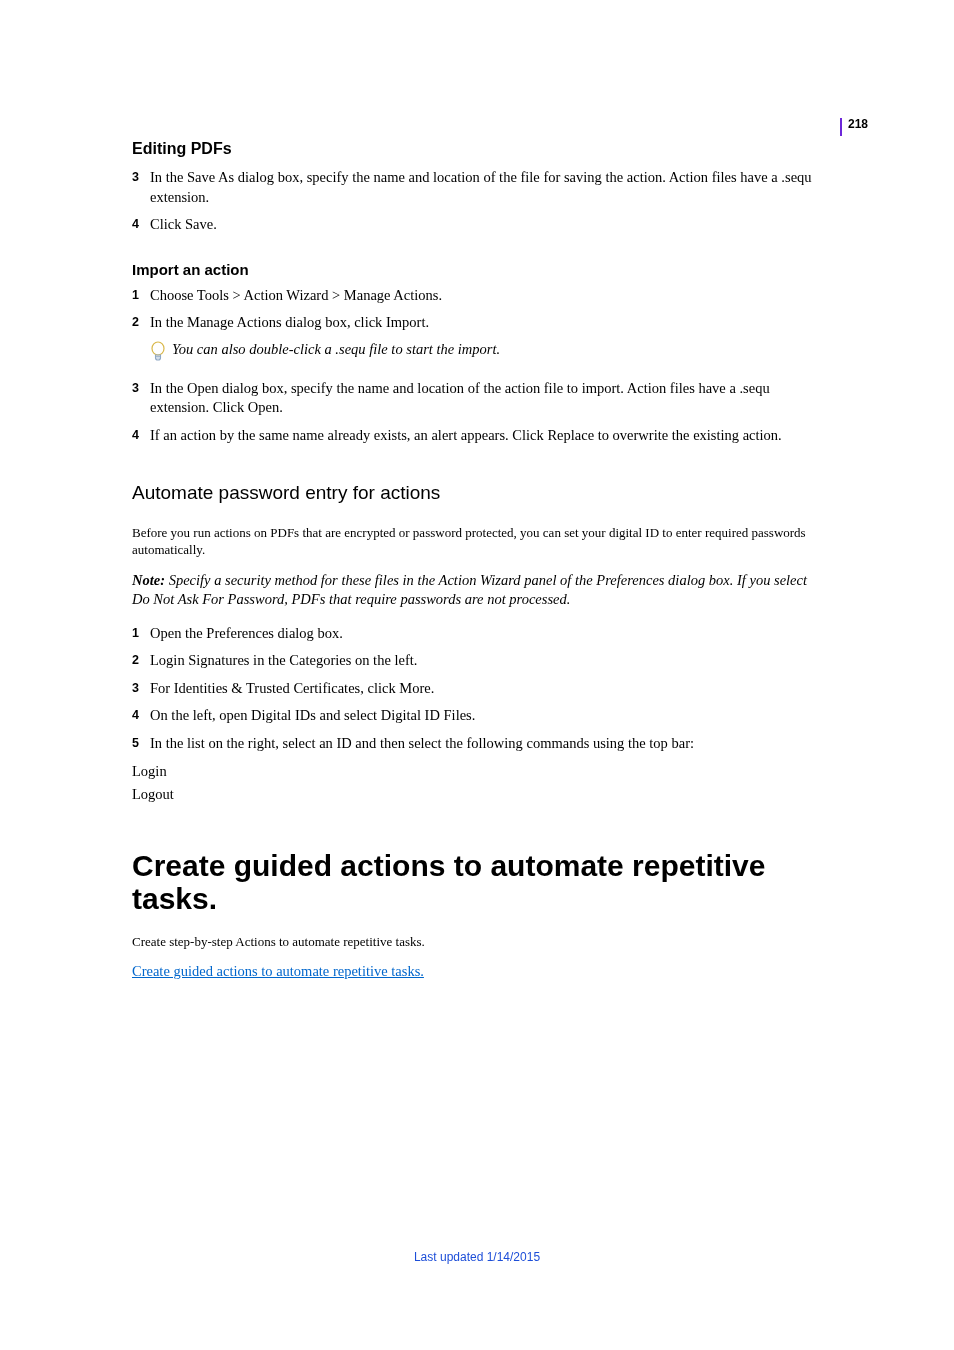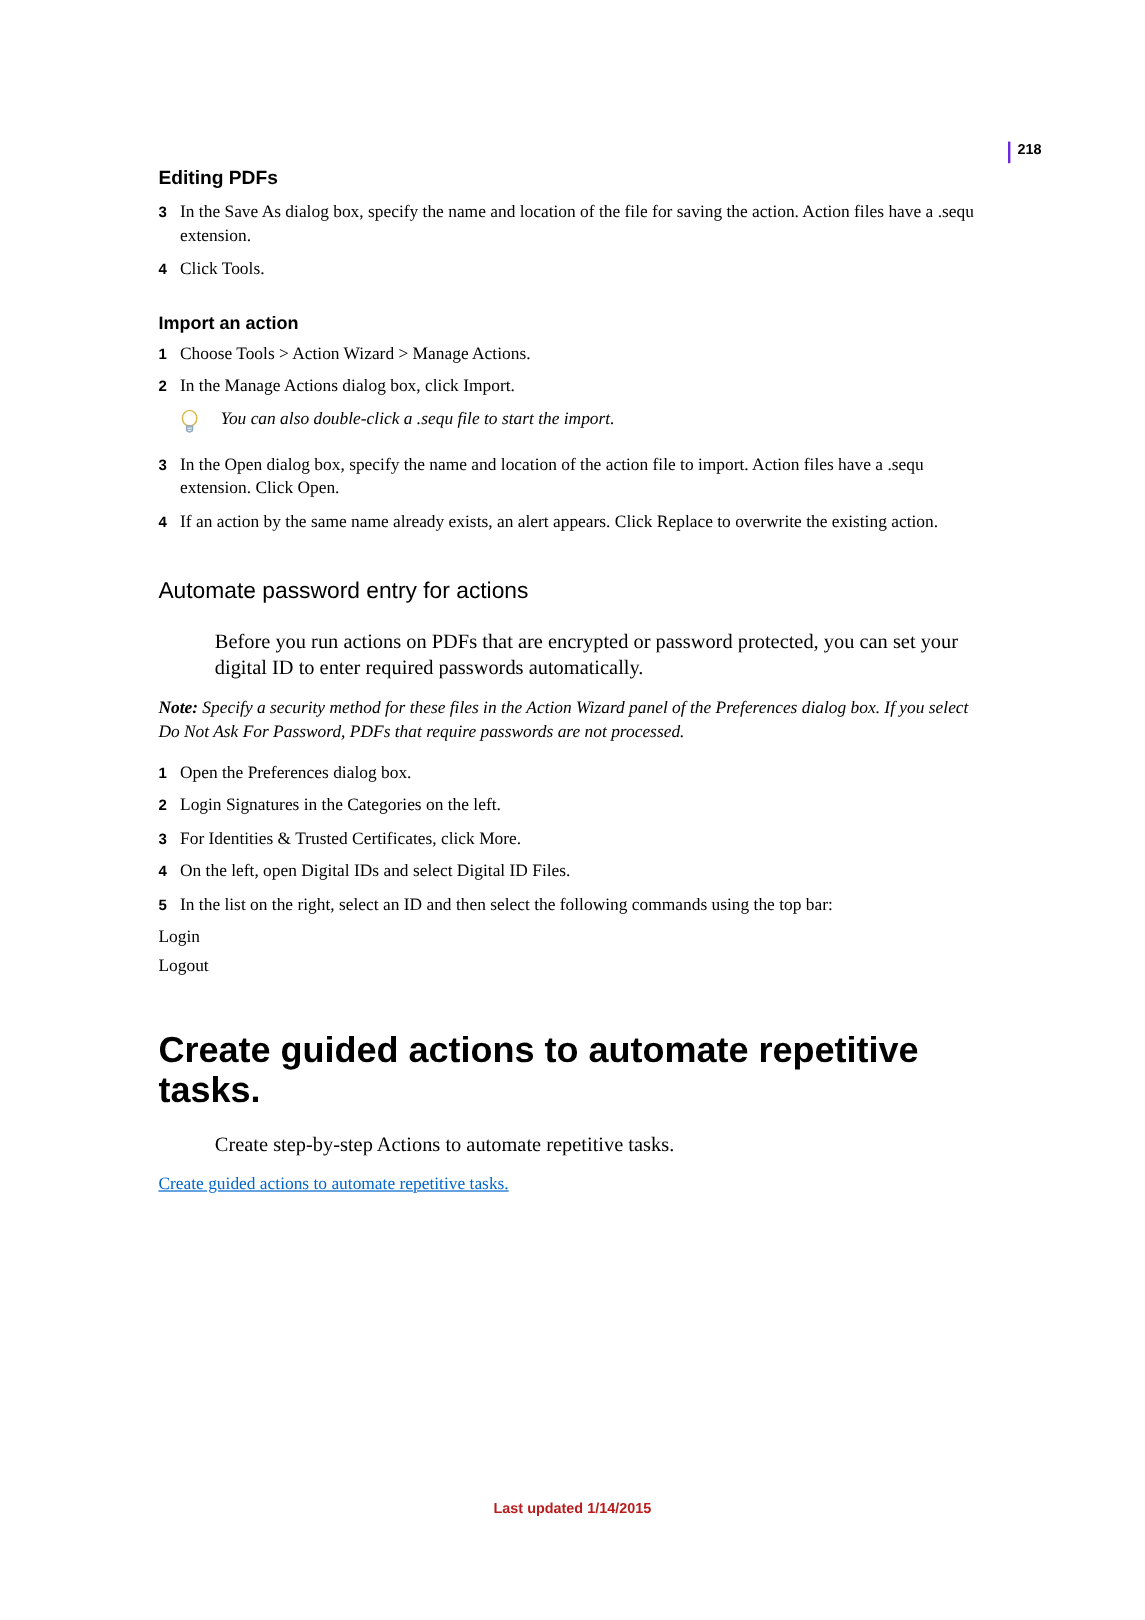--- a/index.html
+++ b/index.html
@@ -86,37 +86,36 @@
     margin-top: 44px;
     margin-bottom: 18px;
     line-height: 1.1;
   }
   .tip-row {
     display: flex;
     align-items: flex-start;
     margin-left: 18px;
     margin-top: 6px;
     margin-bottom: 10px;
-    gap: 18px;
+    gap: 6px;
   }
   .tip-icon svg {
     width: 16px;
     height: 22px;
     display: block;
   }
   .tip-text {
     font-style: italic;
     font-size: 14.5px;
     padding-top: 0;
   }
   .para {
-    font-size: 17px;
+    font-size: 13px;
     line-height: 1.35;
     margin-bottom: 12px;
-    margin-left: 47px;
   }
   .note {
     font-size: 14.5px;
     line-height: 1.35;
     font-style: italic;
     margin-bottom: 14px;
   }
   .note-label {
     font-weight: 700;
   }
@@ -131,23 +130,23 @@
     font-size: 14.5px;
     line-height: 1.35;
   }
   .footer {
     position: absolute;
     bottom: 86px;
     left: 0;
     width: 954px;
     text-align: center;
     font-family: "Myriad Pro", "Helvetica Neue", Arial, sans-serif;
-    font-weight: 700;
+    font-weight: 400;
     font-size: 12px;
-    color: #b91c1c;
+    color: #1d4ed8;
   }
   .gap-sm { height: 6px; }
 </style>
 </head>
 <body>
 
 <div class="page">
 
   <div class="page-number-wrap">
     <span class="page-number">218</span>
@@ -157,21 +156,21 @@
 
   <div class="content">
 
     
     <div class="ol-item">
       <div class="ol-num">3</div>
       <div class="ol-body">In the Save As dialog box, specify the name and location of the file for saving the action. Action files have a .sequ extension.</div>
     </div>
     <div class="ol-item">
       <div class="ol-num">4</div>
-      <div class="ol-body">Click Tools.</div>
+      <div class="ol-body">Click Save.</div>
     </div>
 
     
     <div class="h3">Import an action</div>
 
     <div class="ol-item">
       <div class="ol-num">1</div>
       <div class="ol-body">Choose Tools &gt; Action Wizard &gt; Manage Actions.</div>
     </div>
     <div class="ol-item">

